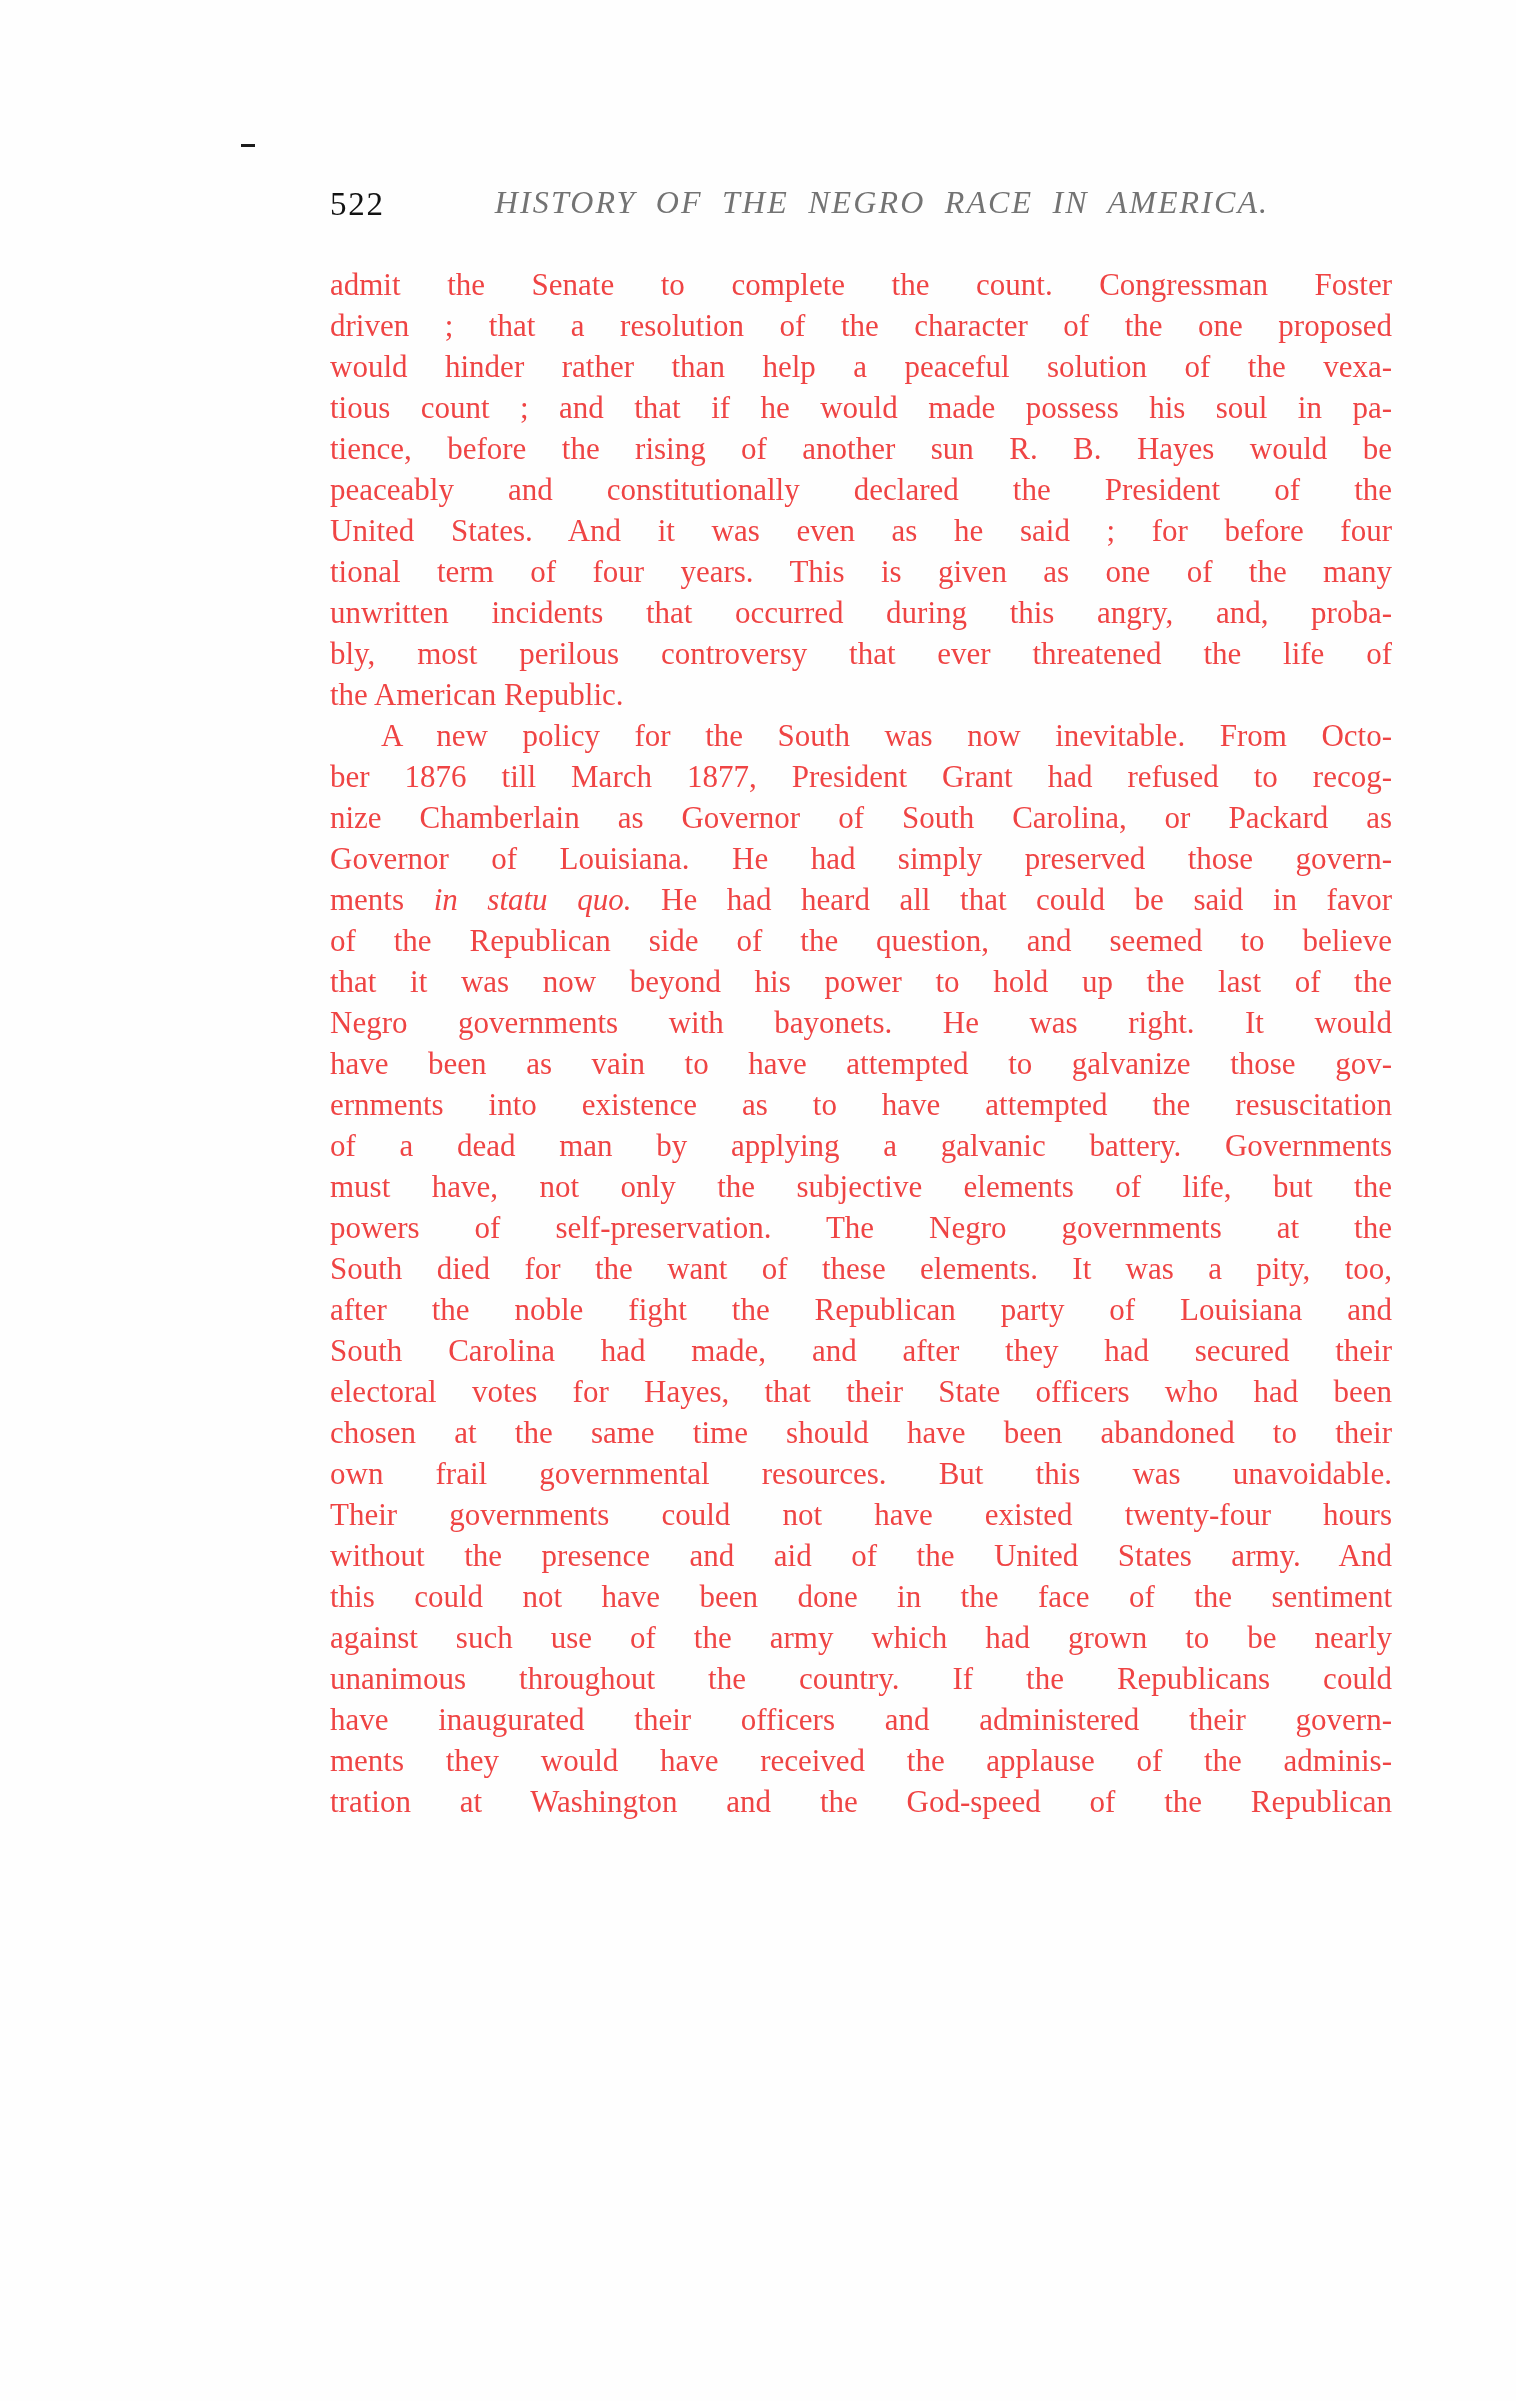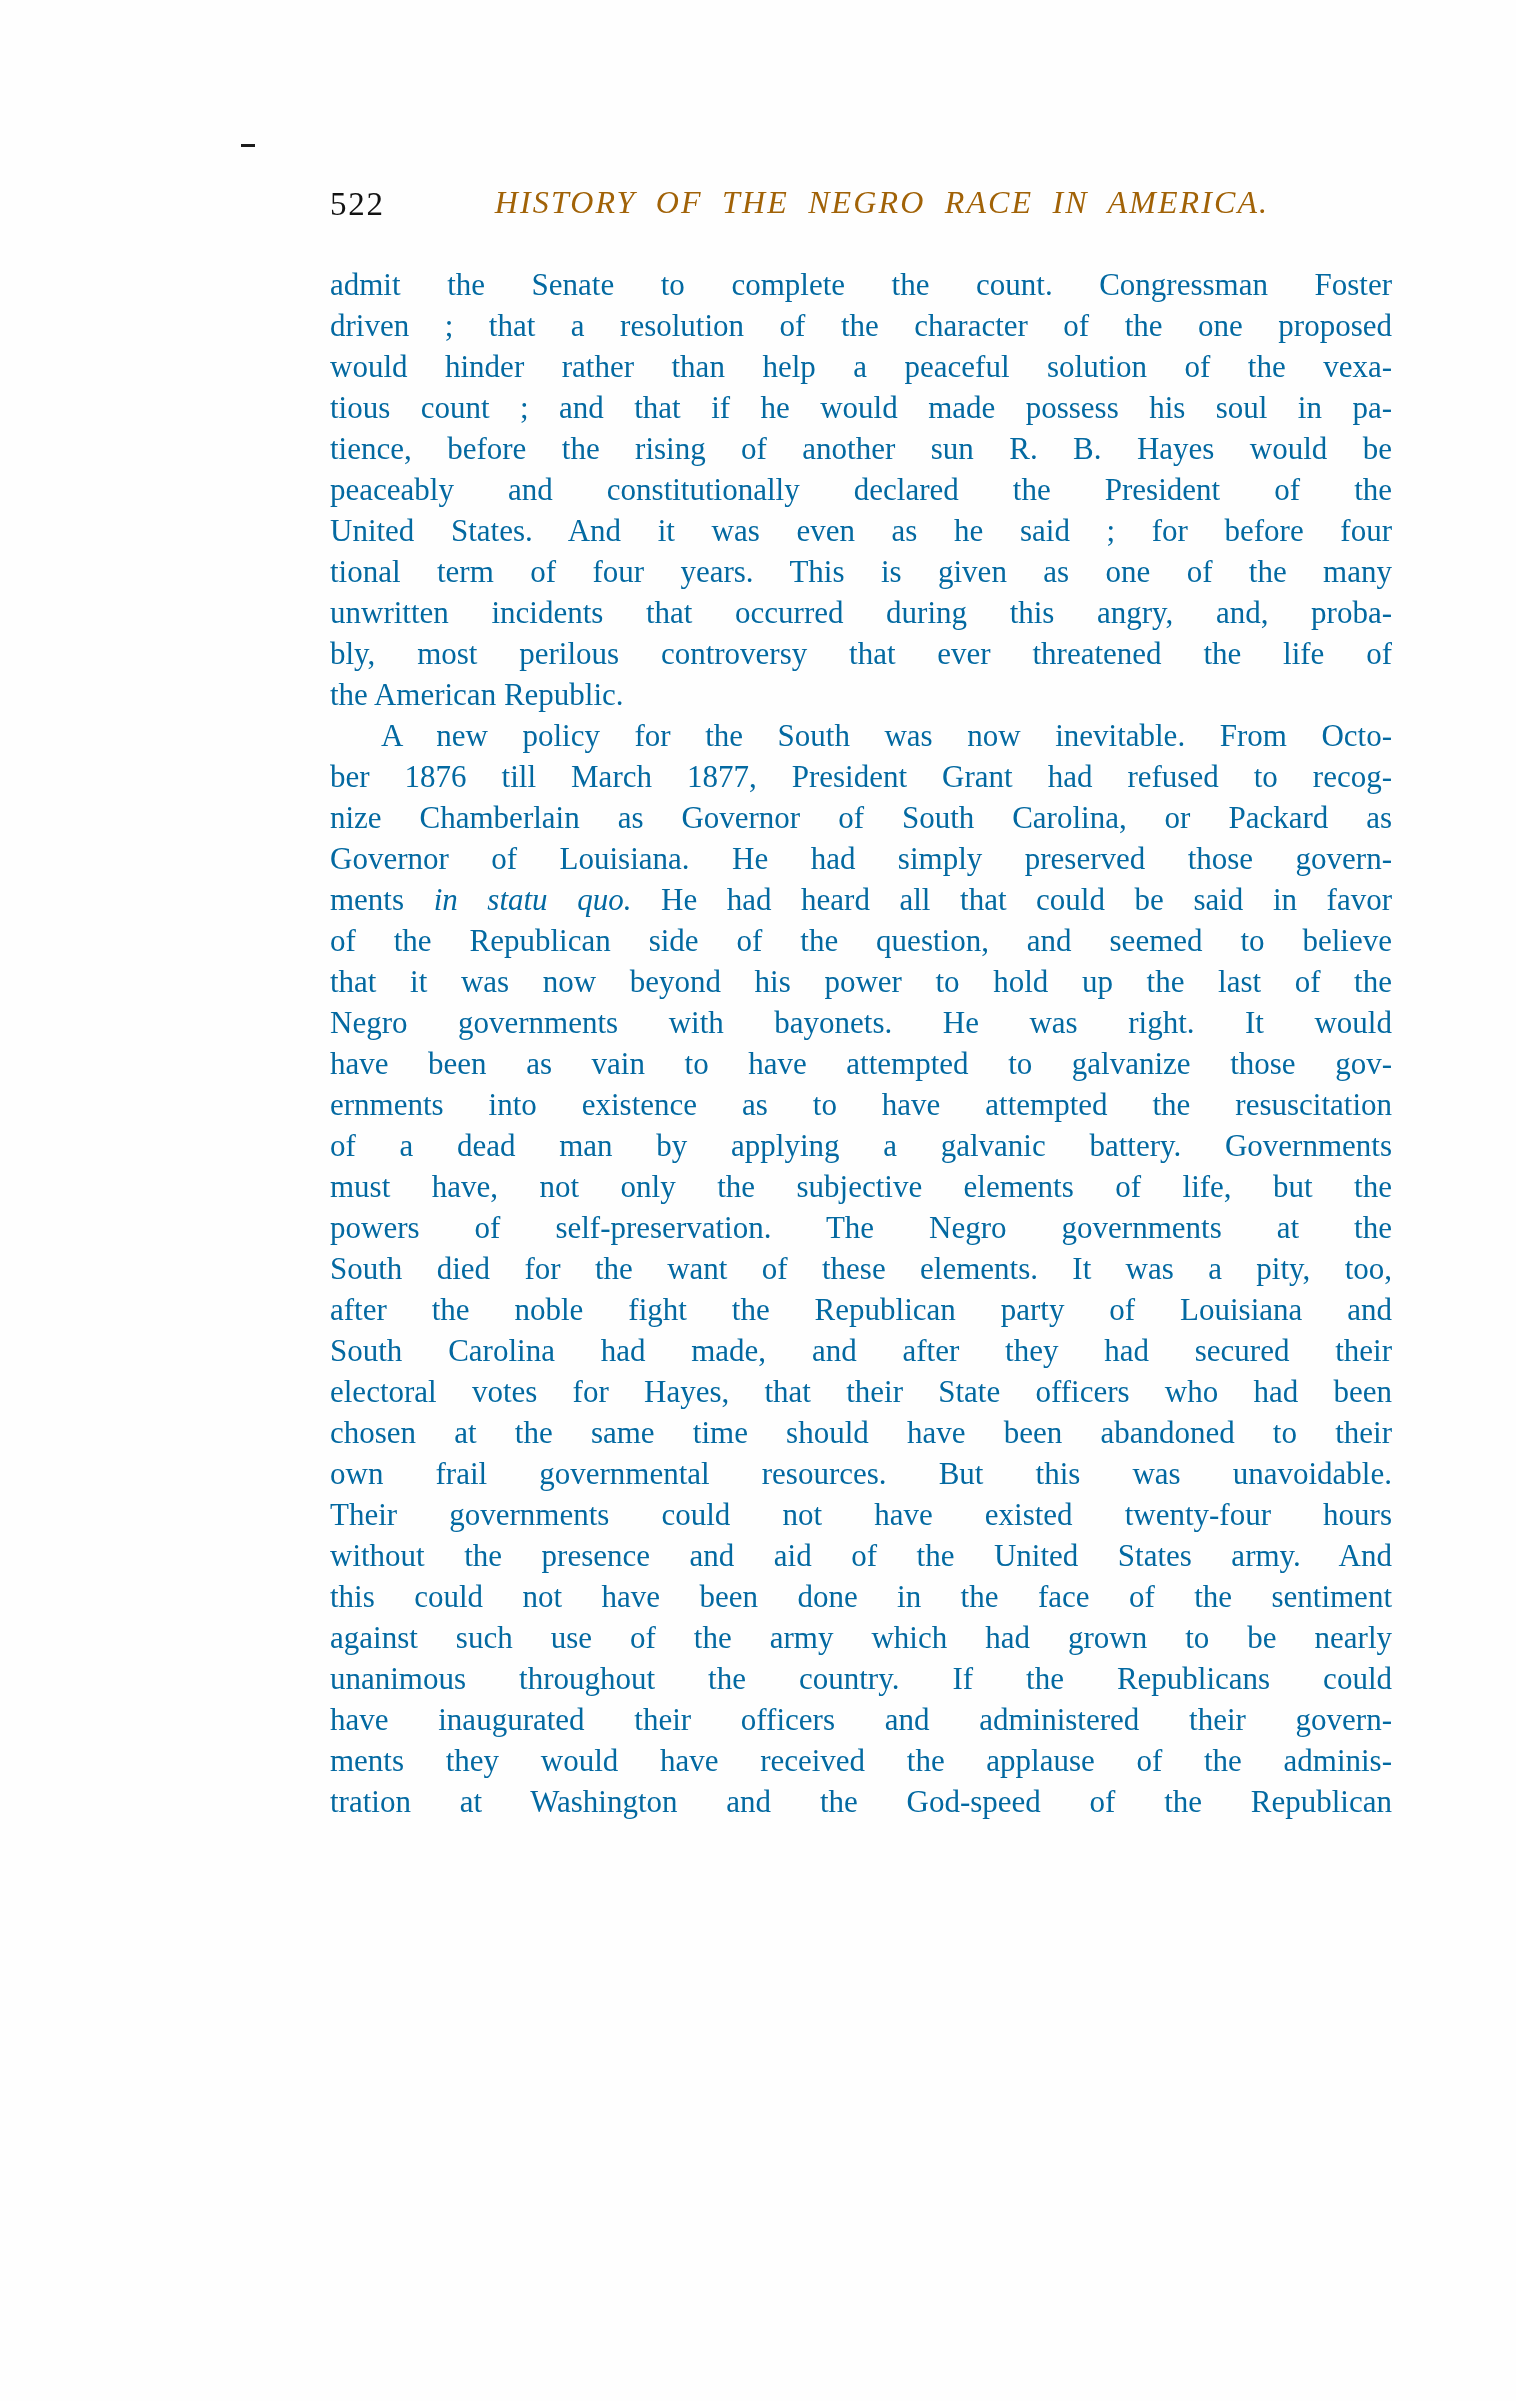--- a/index.html
+++ b/index.html
@@ -35,30 +35,30 @@
   }
   #runtitle {
     position: absolute;
     left: 93px; right: 51px; top: 0;
     text-align: center;
     font-style: italic;
     font-size: 32px;
     letter-spacing: 2.1px;
     word-spacing: 9.3px;
     white-space: nowrap;
-    color: #a16207;
+    color: #737373;
   }
   
   #bodycol {
     position: absolute;
     left: 330px; top: 264px;
     width: 1062px;
     font-size: 31px;
     line-height: 41px;
-    color: #0369a1;
+    color: #ef4444;
   }
   .line {
     text-align: justify;
     -moz-text-align-last: justify;
     text-align-last: justify;
     height: 41px;
     overflow: hidden;
     white-space: nowrap;
   }
   

